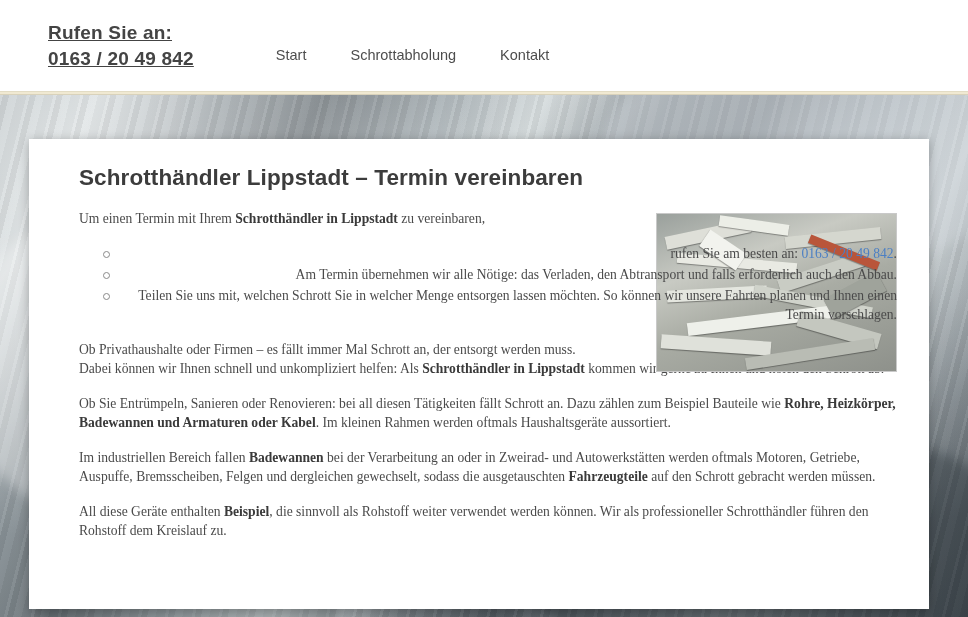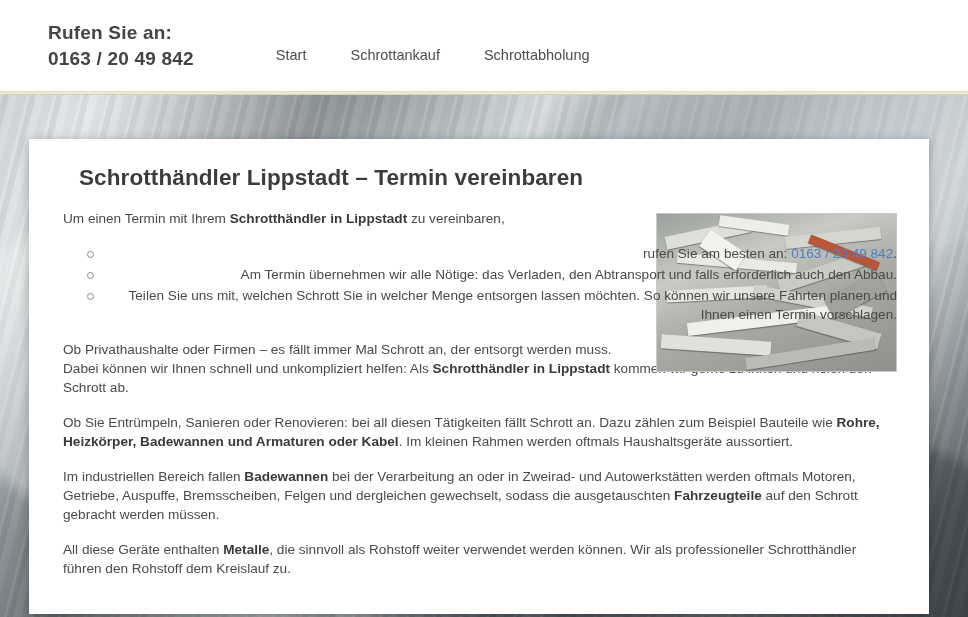--- a/index.html
+++ b/index.html
@@ -22,20 +22,21 @@
     align-items: center;
     padding-left: 48px;
   }
   .phone-block {
     color: #444444;
     font-weight: bold;
     font-size: 19px;
     line-height: 26px;
     letter-spacing: 0.2px;
     white-space: nowrap;
+    text-decoration: underline;
   }
   .phone-block .phone-label { display: block; }
   .phone-block .phone-number { display: block; }
 
   .nav {
     display: flex;
     margin-left: 60px;
     margin-top: 18px;
     gap: 0px;
   }
@@ -108,24 +109,25 @@
     padding: 26px 32px 20px 26px;
   }
   .card h1 {
     margin: 0 0 18px 24px;
     font-size: 22.5px;
     color: #3c3c3c;
     font-weight: bold;
     letter-spacing: 0.1px;
   }
   .card-body {
-    margin-left: 8px;
+    margin-left: 24px;
     color: #4a4a4a;
     font-size: 13.6px;
     line-height: 19px;
+    font-family: Liberation Serif, serif;
   }
   .card-body p { margin: 0 0 16px 0; }
   .card-body strong { color: #3a3a3a; font-weight: bold; }
   .card-body a.inline-link {
     color: #4b7fc4;
     text-decoration: none;
   }
 
   ul.bullets {
     margin: 0 0 16px 0;
@@ -175,22 +177,22 @@
 </head>
 <body>
 
 <div class="header">
   <div class="phone-block">
     <span class="phone-label">Rufen Sie an:</span>
     <span class="phone-number">0163 / 20 49 842</span>
   </div>
   <nav class="nav">
     <a class="nav-item">Start</a>
-    <a class="nav-item">Schrottankauf</a>
     <a class="nav-item">Schrottabholung</a>
+    <a class="nav-item">Kontakt</a>
   </nav>
 </div>
 <div class="header-divider"></div>
 
 <div class="hero">
   <div class="hero-bg"></div>
   <div class="hero-bg-blobs">
     <div class="blob" style="left:-40px; top:120px; width:260px; height:300px; background:rgba(255,255,255,0.30);"></div>
     <div class="blob" style="left:600px; top:-60px; width:420px; height:240px; background:rgba(215,222,226,0.35);"></div>
     <div class="blob" style="left:520px; top:330px; width:520px; height:260px; background:rgba(35,42,48,0.35);"></div>
@@ -246,18 +248,18 @@
 
       <p>
         <span>Ob Sie Entrümpeln, Sanieren oder Renovieren: bei all diesen Tätigkeiten fällt Schrott an. Dazu zählen zum Beispiel Bauteile wie </span><strong>Rohre, Heizkörper, Badewannen und Armaturen oder Kabel</strong><span>. Im kleinen Rahmen werden oftmals Haushaltsgeräte aussortiert.</span>
       </p>
 
       <p>
         <span>Im industriellen Bereich fallen </span><strong>Badewannen</strong><span> bei der Verarbeitung an oder in Zweirad- und Autowerkstätten werden oftmals Motoren, Getriebe, Auspuffe, Bremsscheiben, Felgen und dergleichen gewechselt, sodass die ausgetauschten </span><strong>Fahrzeugteile</strong><span> auf den Schrott gebracht werden müssen.</span>
       </p>
 
       <p>
-        <span>All diese Geräte enthalten </span><strong>Metalle</strong><span>, die sinnvoll als Rohstoff weiter verwendet werden können. Wir als professioneller Schrotthändler führen den Rohstoff dem Kreislauf zu.</span>
+        <span>All diese Geräte enthalten </span><strong>Beispiel</strong><span>, die sinnvoll als Rohstoff weiter verwendet werden können. Wir als professioneller Schrotthändler führen den Rohstoff dem Kreislauf zu.</span>
       </p>
 
     </div>
   </div>
 </div>
 
 </body></html>

